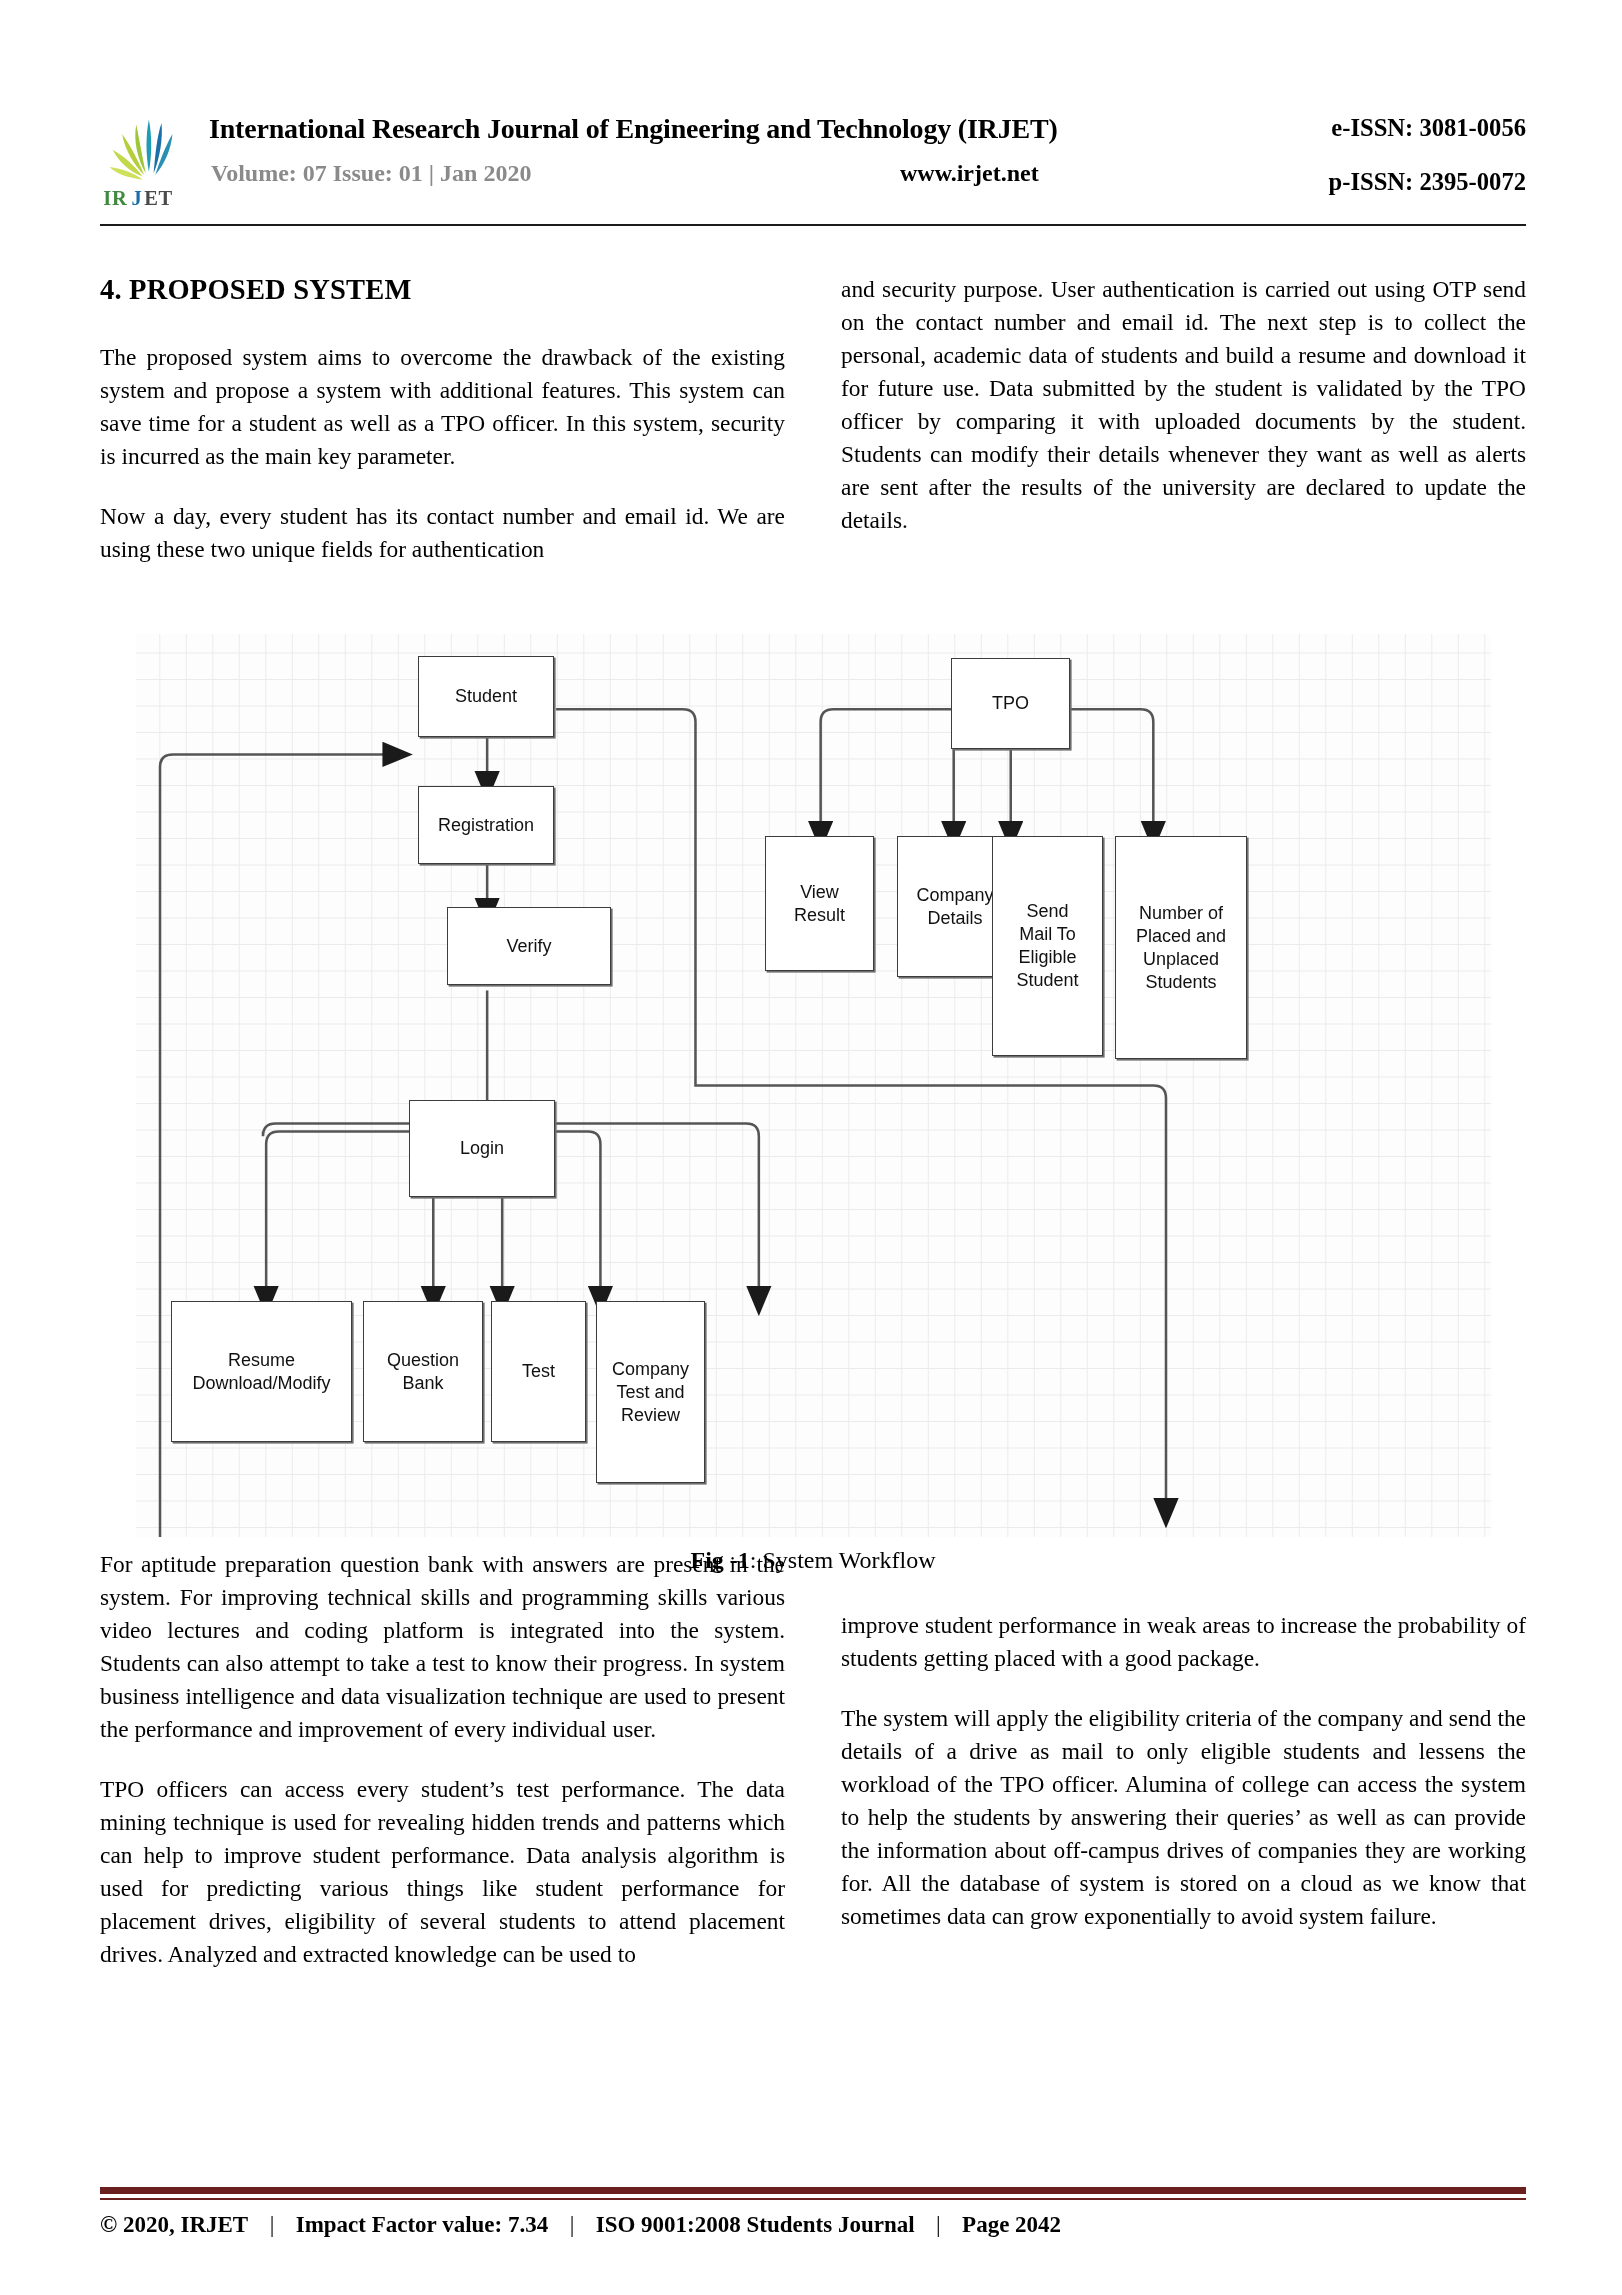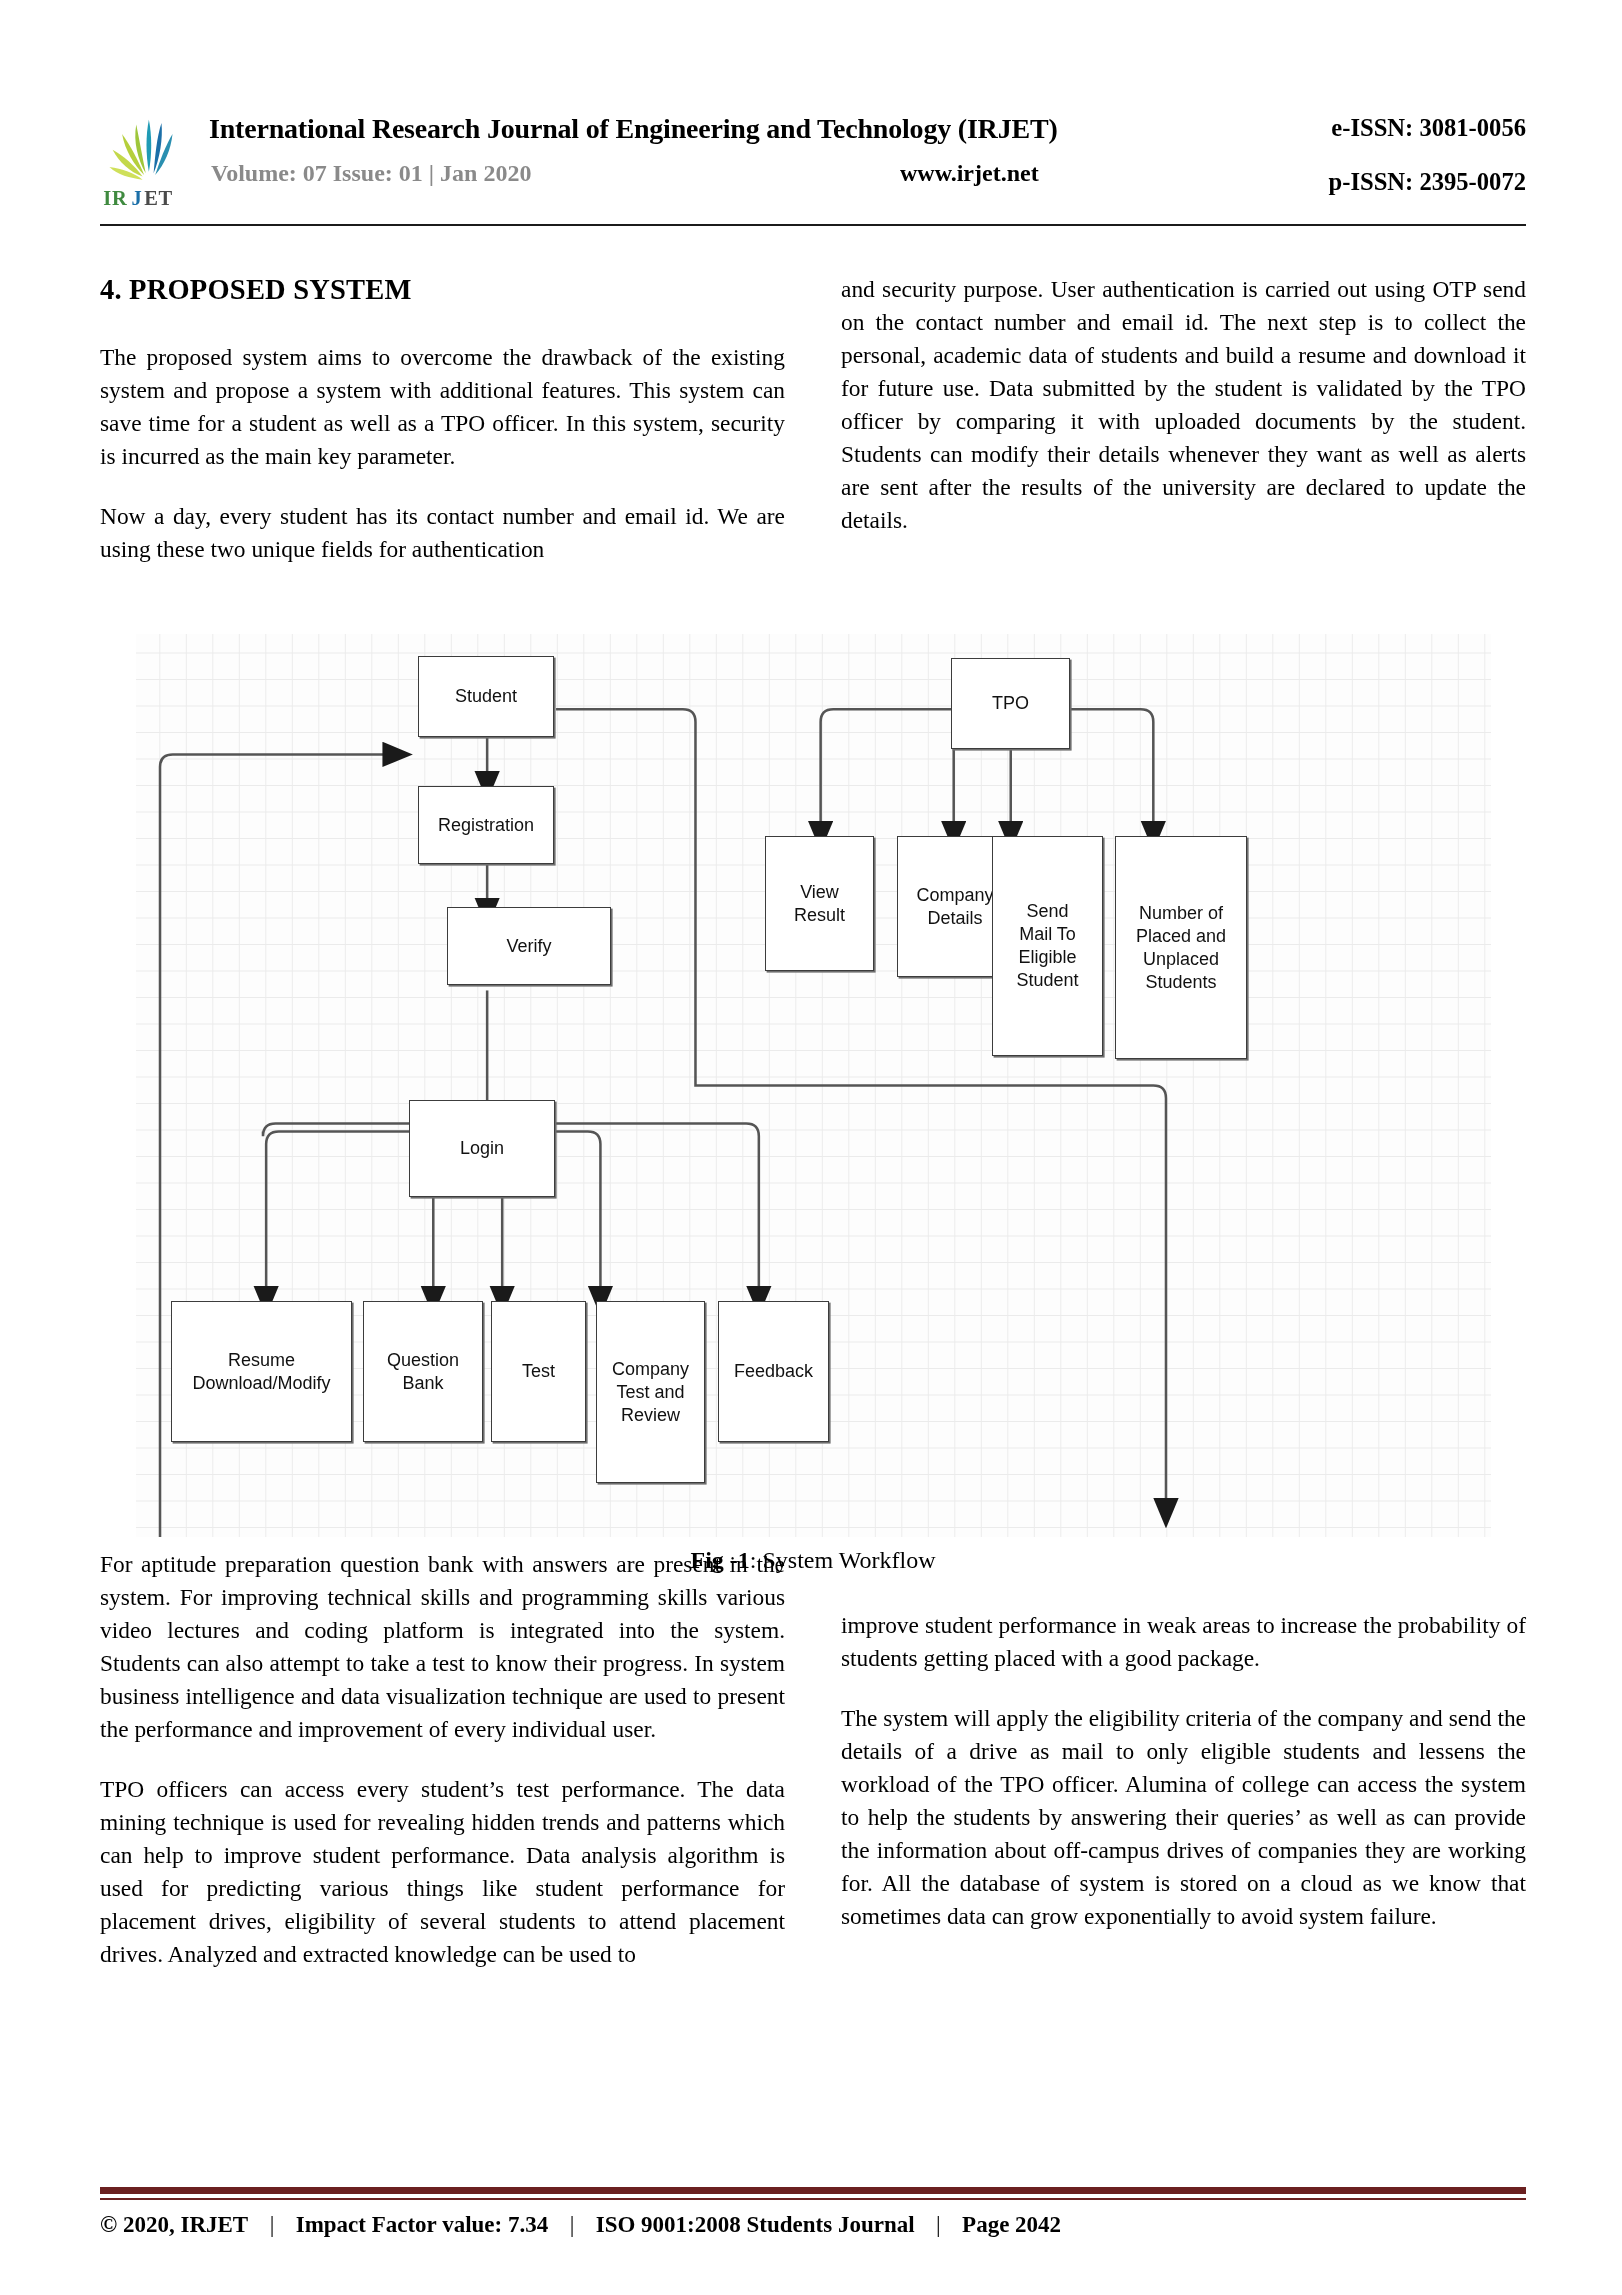--- a/index.html
+++ b/index.html
@@ -155,21 +155,20 @@
       <div class="node" style="left:815px;top:24px;width:119px;height:91px;">TPO</div>
       <div class="node" style="left:629px;top:202px;width:109px;height:135px;">View<br>Result</div>
       <div class="node" style="left:761px;top:202px;width:116px;height:141px;">Company<br>Details</div>
       <div class="node" style="left:856px;top:202px;width:111px;height:220px;">Send<br>Mail To<br>Eligible<br>Student</div>
       <div class="node" style="left:979px;top:202px;width:132px;height:223px;">Number of<br>Placed and<br>Unplaced<br>Students</div>
 
       <div class="node" style="left:35px;top:667px;width:181px;height:141px;">Resume<br>Download/Modify</div>
       <div class="node" style="left:227px;top:667px;width:120px;height:141px;">Question<br>Bank</div>
       <div class="node" style="left:355px;top:667px;width:95px;height:141px;">Test</div>
       <div class="node" style="left:460px;top:667px;width:109px;height:182px;">Company<br>Test and<br>Review</div>
-      <div class="node" style="left:582px;top:667px;width:111px;height:141px;">Feedback</div>
 
     </div>
 
     <div class="fig-cap">
       <b>Fig -1</b><span>: System Workflow</span>
     </div>
   </div>
 
   <div class="col left" id="bot-left">
     <p>For aptitude preparation question bank with answers are present in the system. For improving technical skills and programming skills various video lectures and coding platform is integrated into the system. Students can also attempt to take a test to know their progress. In system business intelligence and data visualization technique are used to present the performance and improvement of every individual user.</p>

